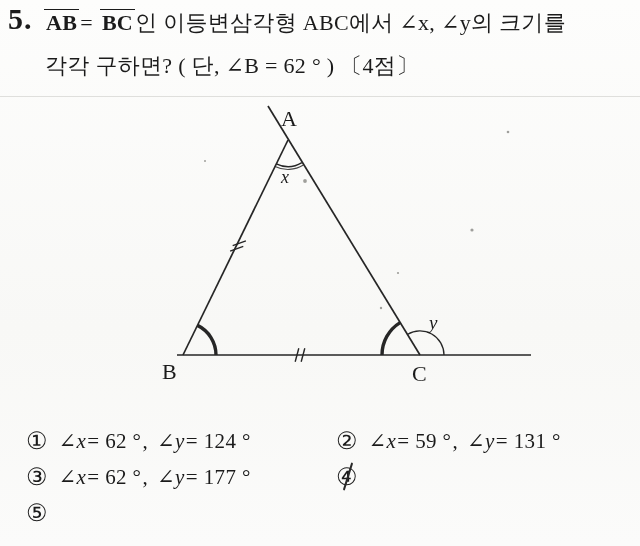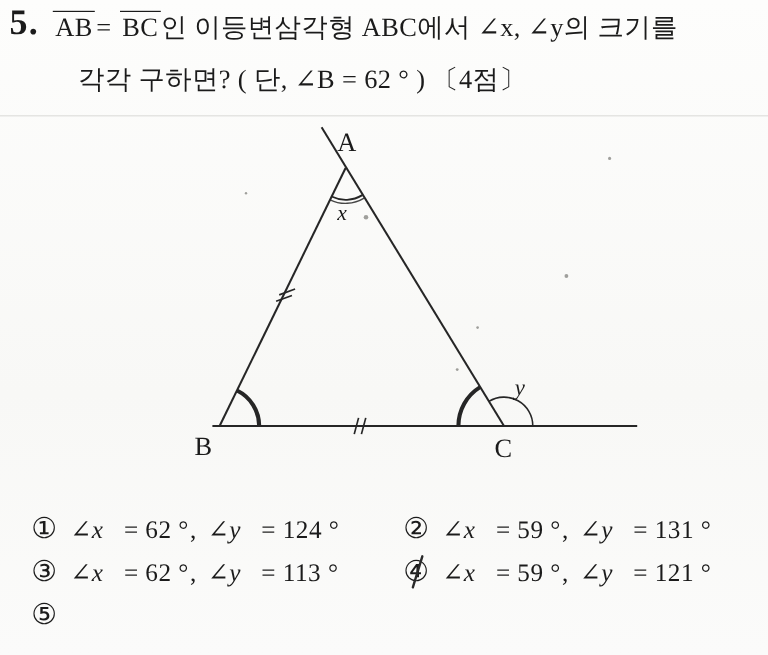--- a/index.html
+++ b/index.html
@@ -13,28 +13,29 @@
   }
   .problem-number{
     position:absolute;left:8px;top:2px;
     font-size:30px;font-weight:bold;letter-spacing:1px;
   }
   .line1{
     position:absolute;left:44px;top:8px;
     font-size:22px;white-space:nowrap;letter-spacing:.3px;
   }
   .line2{
-    position:absolute;left:65px;top:51px;
+    position:absolute;left:45px;top:51px;
     font-size:22px;white-space:nowrap;letter-spacing:.3px;
   }
   .ovl{
     display:inline-block;
     border-top:1.7px solid #1b1b1b;
     padding:1px 2px 0 2px;
     line-height:1.05;
+    font-weight:bold;
   }
   .eq{margin:0 7px 0 1px;}
   .figure{position:absolute;left:0;top:95px;}
   .figure line,.figure path{stroke:#262626;fill:none;}
   .choices{
     position:absolute;left:26px;top:423px;width:606px;
     font-size:21px;
   }
   .choice-row{display:flex;height:36px;align-items:center;}
   .choice{display:flex;align-items:center;width:310px;white-space:nowrap;}
@@ -42,21 +43,21 @@
   .cnum{
     font-size:24px;margin-right:11px;position:relative;line-height:1;
   }
   .pen-slash{
     position:absolute;left:11px;top:-3px;
     width:2px;height:29px;background:#2a2a2a;
     transform:rotate(17deg);border-radius:1px;
   }
   .math{letter-spacing:.4px;}
   .var{font-style:italic;}
-  .mval{margin-left:17px;}
+  .mval{margin-left:1px;}
   .sep{margin:0 9px 0 1px;}
   .scanline{
     position:absolute;left:0;top:96px;width:640px;height:1px;
     background:#bdbdb8;opacity:.45;
   }
 </style>
 </head>
 <body>
 
 <div class="page">
@@ -124,26 +125,25 @@
       </div>
       <div class="choice right">
         <span class="cnum">②</span>
         <span class="math"><span class="var">∠x</span><span class="mval">= 59 °</span><span class="sep">,</span><span class="var">∠y</span><span class="mval">= 131 °</span></span>
       </div>
     </div>
 
     <div class="choice-row">
       <div class="choice">
         <span class="cnum">③</span>
-        <span class="math"><span class="var">∠x</span><span class="mval">= 62 °</span><span class="sep">,</span><span class="var">∠y</span><span class="mval">= 113 °</span></span>
+        <span class="math"><span class="var">∠x</span><span class="mval">= 62 °</span><span class="sep">,</span><span class="var">∠y</span><span class="mval">= 177 °</span></span>
       </div>
       <div class="choice right">
         <span class="cnum">④<span class="pen-slash"></span></span>
 
-        <span class="math"><span class="var">∠x</span><span class="mval">= 59 °</span><span class="sep">,</span><span class="var">∠y</span><span class="mval">= 121 °</span></span>
       </div>
     </div>
 
     <div class="choice-row">
       <div class="choice">
         <span class="cnum">⑤</span>
       </div>
     </div>
 
   </div>

